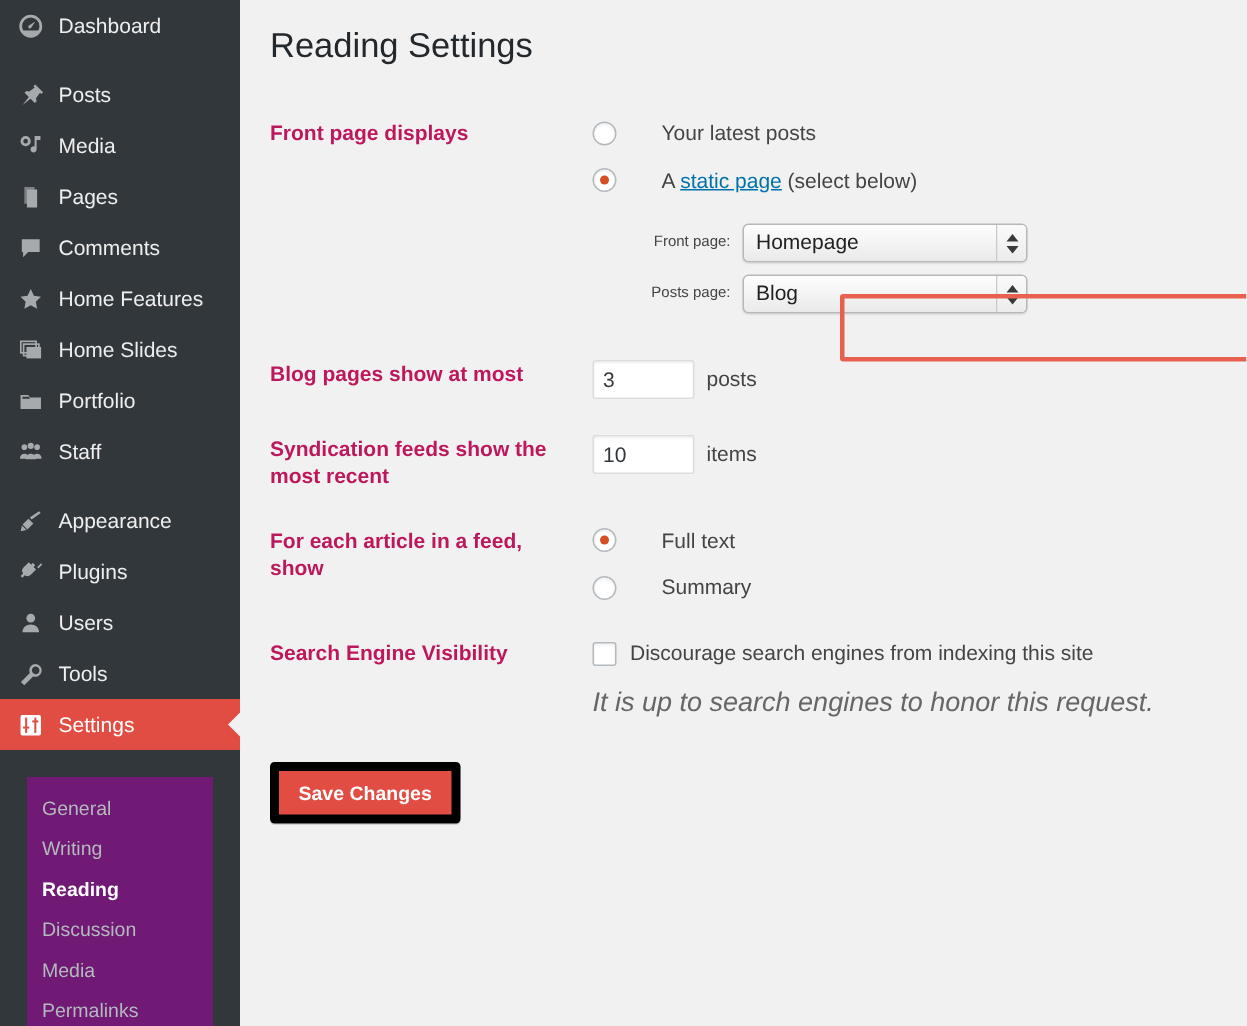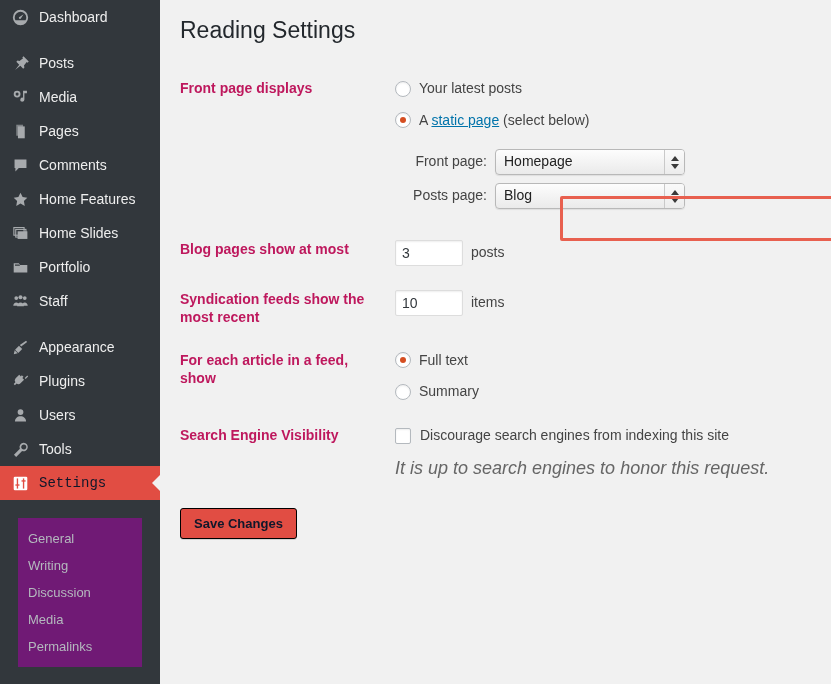--- a/index.html
+++ b/index.html
@@ -34,23 +34,22 @@
     width: 20px; height: 20px;
     margin-right: 9px;
     display: inline-flex; align-items: center; justify-content: center;
     flex: 0 0 20px;
   }
   .menu-item .ico svg { display: block; }
   .menu-item .lbl { line-height: 1; white-space: nowrap; }
   .menu-sep { height: 12px; }
   .menu-item.current {
     background: #e14d43;
-    color: #0f172a;
+    color: #ffffff;
     font-weight: 400;
-    font-family: Liberation Mono, monospace;
   }
   .menu-item.current .arrow {
     position: absolute; right: 0; top: 50%;
     transform: translateY(-50%);
     width: 0; height: 0;
     border-top: 8px solid transparent;
     border-bottom: 8px solid transparent;
     border-right: 8px solid #f1f1f1;
   }
   .submenu { list-style: none; margin: 18px; padding: 7px 0 7px 0; background: #701a75; }
@@ -90,41 +89,41 @@
     line-height: 1.3;
   }
   table.form-table td {
     vertical-align: top;
     padding: 12px 10px 12px 0;
     font-size: 14px;
     color: #444;
     line-height: 1.4;
   }
 
-  .radio-row { display: flex; align-items: center; margin-bottom: 12px; }
+  .radio-row { display: flex; align-items: center; margin-bottom: 12px; gap: 22px; }
   .radio-row:last-child { margin-bottom: 0; }
   .radio {
     width: 16px; height: 16px; border-radius: 50%;
     border: 1px solid #b4b9be; background: #fff;
     margin-right: 8px; flex: 0 0 16px;
     display: inline-flex; align-items: center; justify-content: center;
     box-shadow: inset 0 1px 2px rgba(0,0,0,.07);
   }
   .radio.checked::after {
     content: ""; width: 6px; height: 6px; border-radius: 50%;
     background: #d54e21;
   }
   .radio-lbl { font-size: 14px; color: #444; }
   .link { color: #0073aa; text-decoration: underline; cursor: pointer; }
 
   .page-selects { margin-top: 18px; }
   .sel-row { display: flex; align-items: center; margin-bottom: 6px; height: 28px; }
   .sel-row .sel-label {
     width: 100px; text-align: right; padding-right: 8px;
-    font-size: 14px; color: #444;
+    font-size: 10px; color: #444;
   }
   .select {
     width: 190px; height: 26px;
     background: linear-gradient(#fdfdfd, #eaeaea);
     border: 1px solid #b8b8b8;
     border-radius: 4px;
     display: flex; align-items: center;
     font-size: 14px; color: #222;
     padding-left: 8px;
     position: relative;
@@ -182,22 +181,22 @@
     border-radius: 2px; margin-right: 9px; flex: 0 0 16px;
     box-shadow: inset 0 1px 2px rgba(0,0,0,.07);
   }
   .hint {
     font-style: italic; font-size: 18px; color: #666;
     margin-top: 11px;
   }
   .submit-wrap { margin-top: 14px; }
   .btn-primary {
     background: #e14d43;
-    border: 1px solid #000000;
-    color: #0f172a;
+    border: 6px solid #000000;
+    color: #ffffff;
     font-size: 13px; font-weight: bold;
     padding: 7px 13px;
     border-radius: 3px;
     cursor: pointer;
     font-family: "Liberation Sans", sans-serif;
     box-shadow: 0 1px 0 rgba(0,0,0,.12);
   }
 </style>
 </head>
 <body>
@@ -350,20 +349,21 @@
           </svg>
         </span>
         <span class="lbl">Settings</span>
         <span class="arrow"></span>
       </li>
     </ul>
 
     <ul class="submenu">
       <li>General</li>
       <li>Writing</li>
+      <li class="active">Reading</li>
       <li>Discussion</li>
       <li>Media</li>
       <li>Permalinks</li>
     </ul>
   </nav>
 
   <main class="main">
 
     <h1 class="page-title">Reading Settings</h1>
 

